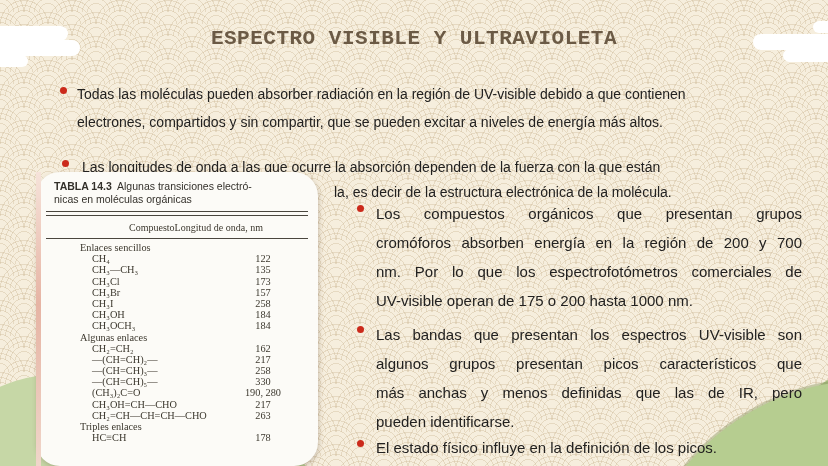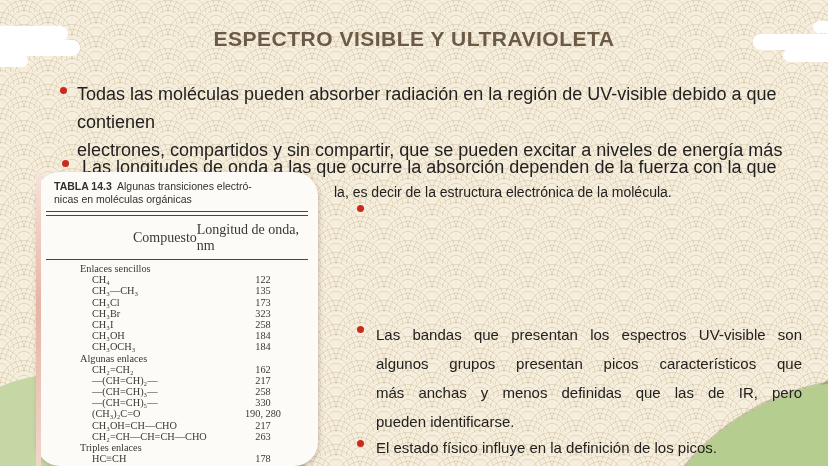--- a/index.html
+++ b/index.html
@@ -34,45 +34,45 @@
   .cl-a{left:-12px;top:26px;width:80px;height:15px;}
   .cl-b{left:-12px;top:40px;width:92px;height:16px;}
   .cl-c{left:-12px;top:55px;width:40px;height:12px;}
   .cr-a{left:813px;top:21px;width:28px;height:12px;}
   .cr-b{left:753px;top:34px;width:82px;height:16px;}
   .cr-c{left:783px;top:49px;width:58px;height:13px;}
   
   .title{
     position:absolute;left:0;top:27px;width:828px;
     text-align:center;font-size:21px;font-weight:bold;
-    letter-spacing:.5px;color:#6b5a45;margin:0;
+    letter-spacing:.5px;color:#6b5a45;margin:0;font-family:Liberation Mono, monospace;
   }
   
   .dot{position:absolute;width:7px;height:7px;border-radius:50%;background:#cb2a1b;}
   .btxt{position:absolute;color:#222120;}
-  .left-txt{font-size:18px;line-height:28px;width:742px;}
+  .left-txt{font-size:14px;line-height:28px;width:742px;}
   .right-txt{font-size:15px;line-height:29px;width:426px;}
   .right-txt .just{text-align:justify;text-align-last:justify;}
   .frag{position:absolute;font-size:14px;color:#222120;}
   
   .scan{
     position:absolute;left:36px;top:172px;width:282px;height:294px;
     background:#fcfbf7;box-shadow:1px 2px 5px rgba(90,70,50,.28);
     color:#3c382e;
     border-radius:24px;
   }
   .scan-edge{position:absolute;left:0;top:0;width:5px;height:294px;
     background:linear-gradient(#f6e3da,#e6b4a4 45%,#f0d6ca);}
   .tcap{font-size:10.5px;line-height:13px;padding:8px 8px 0 18px;
     font-family:"Liberation Sans",sans-serif;color:#33302a;}
   .tcap .lbl{font-weight:bold;}
   .trule2{margin:5px 10px 0 10px;height:3px;border-top:1.5px solid #4a463e;border-bottom:1px solid #4a463e;}
-  .thead{display:flex;justify-content:flex-start;align-items:center;
-    font-family:"Liberation Serif","DejaVu Serif",serif;font-size:14px;
-    padding:6px 14px 5px 52px;margin-left:45px;}
+  .thead{display:flex;justify-content:center;align-items:center;
+    font-family:"Liberation Serif","DejaVu Serif",serif;font-size:10px;
+    padding:6px 14px 5px 52px;}
   .trule{margin:0 10px;border-top:1.2px solid #4a463e;}
   .tbody{padding:3px 0 0 0;font-family:"Liberation Serif","DejaVu Serif",serif;font-size:10.3px;}
   .trow{display:flex;height:11.2px;line-height:11.2px;padding-left:32px;}
   .trow .c{flex:1;padding-left:24px;white-space:nowrap;}
   .trow.sec .c{padding-left:12px;}
   .trow .v{width:78px;text-align:center;margin-right:16px;white-space:nowrap;}
 </style>
 </head>
 <body>
 
@@ -98,20 +98,26 @@
     <div>electrones, compartidos y sin compartir, que se pueden excitar a niveles de energía más altos.</div>
   </div>
 
   <div class="dot" style="left:62px;top:160px"></div>
   <div class="btxt left-txt" style="left:82px;top:153px">
     <div>Las longitudes de onda a las que ocurre la absorción dependen de la fuerza con la que están</div>
   </div>
   <div class="frag" style="left:334px;top:184px">la, es decir de la estructura electrónica de la molécula.</div>
 
   <div class="dot" style="left:357px;top:205px"></div>
+  <div class="btxt right-txt" style="left:376px;top:199px">
+    <div class="just">Los compuestos orgánicos que presentan grupos</div>
+    <div class="just">cromóforos absorben energía en la región de 200 y 700</div>
+    <div class="just">nm. Por lo que los espectrofotómetros comerciales de</div>
+    <div>UV-visible operan de 175 o 200 hasta 1000 nm.</div>
+  </div>
 
   <div class="dot" style="left:357px;top:326px"></div>
   <div class="btxt right-txt" style="left:376px;top:320px">
     <div class="just">Las bandas que presentan los espectros UV-visible son</div>
     <div class="just">algunos grupos presentan picos característicos que</div>
     <div class="just">más anchas y menos definidas que las de IR, pero</div>
     <div>pueden identificarse.</div>
   </div>
 
   <div class="dot" style="left:357px;top:440px"></div>
@@ -143,21 +149,21 @@
       <div class="trow">
           <span class="c">CH₃—CH₃</span>
           <span class="v">135</span>
         </div>
       <div class="trow">
           <span class="c">CH₃Cl</span>
           <span class="v">173</span>
         </div>
       <div class="trow">
           <span class="c">CH₃Br</span>
-          <span class="v">323</span>
+          <span class="v">157</span>
         </div>
       <div class="trow">
           <span class="c">CH₃I</span>
           <span class="v">258</span>
         </div>
       <div class="trow">
           <span class="c">CH₃OH</span>
           <span class="v">184</span>
         </div>
       <div class="trow">

